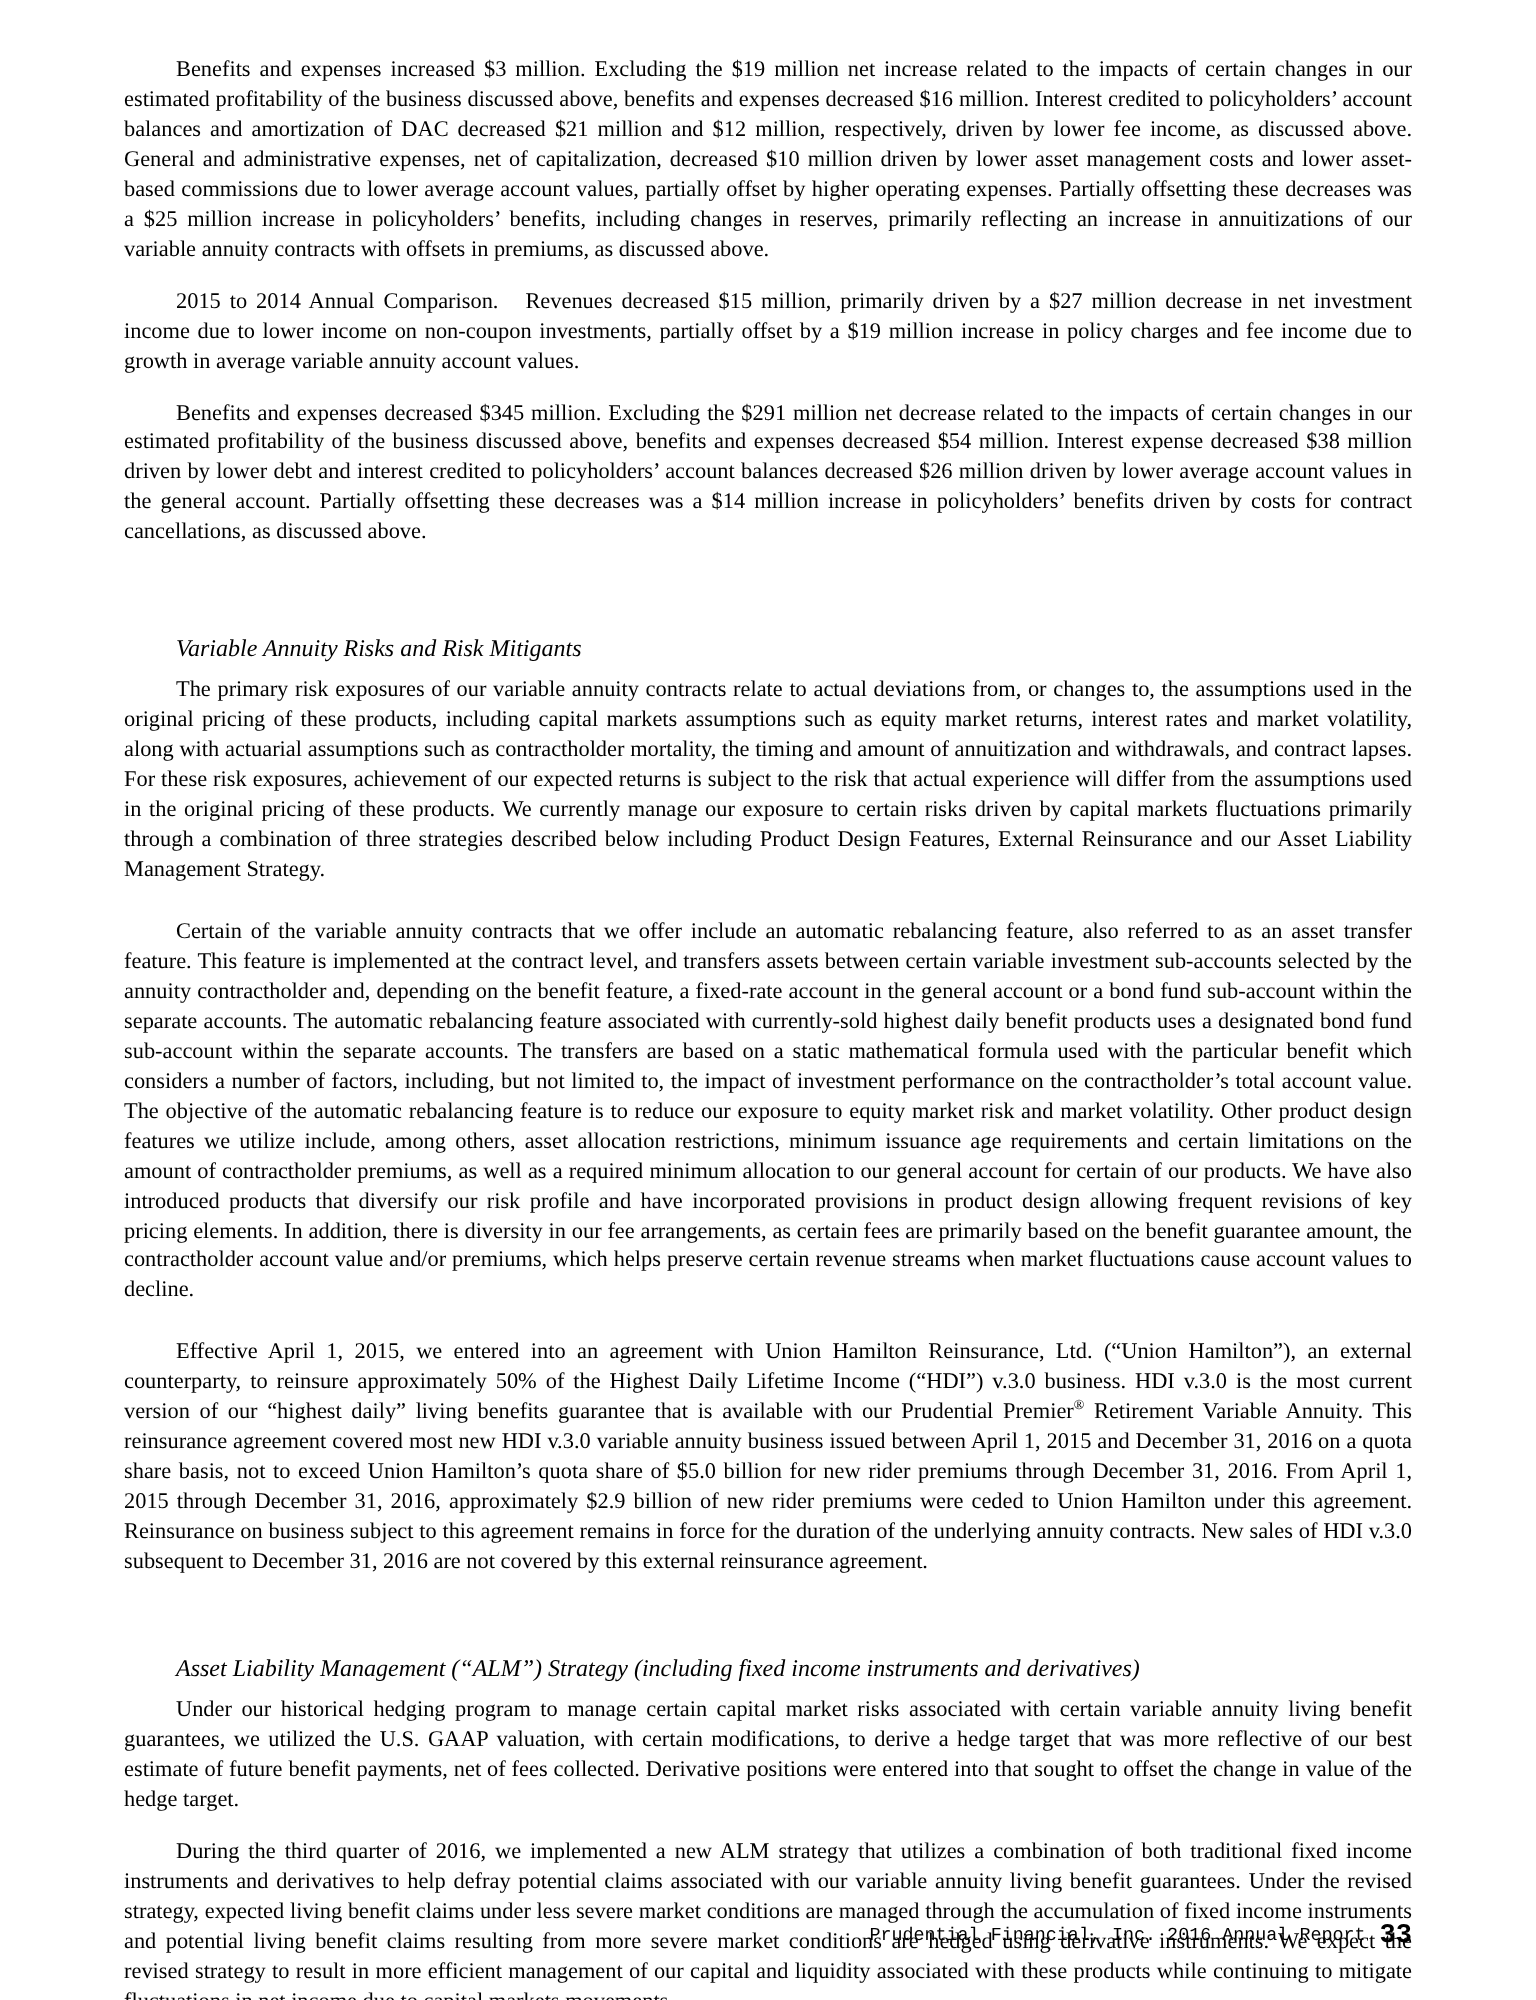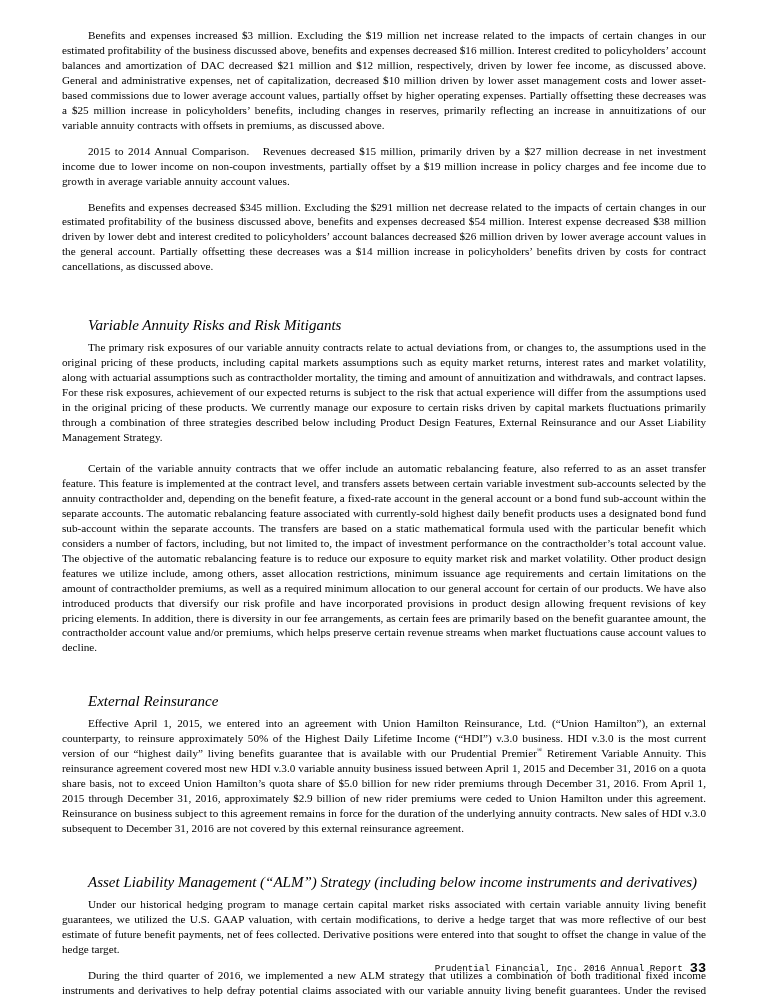--- a/index.html
+++ b/index.html
@@ -24,21 +24,21 @@
   }
   p {
     margin: 0 0 11px 0;
     font-size: 11.2px;
     line-height: 1.335;
     text-align: justify;
     text-indent: 26px;
   }
   .heading {
     font-style: italic;
-    font-size: 15px;
+    font-size: 12px;
     margin: 0 0 6px 0;
     padding-left: 26px;
     text-indent: 0;
     text-align: left;
   }
   .heading-space-top {
     margin-top: 22px;
   }
   .run-in-italic {
   }
@@ -81,26 +81,25 @@
 
   <div class="heading heading-space-top">Variable Annuity Risks and Risk Mitigants</div>
   <p>The primary risk exposures of our variable annuity contracts relate to actual deviations from, or changes to, the assumptions used in the original pricing of these products, including capital markets assumptions such as equity market returns, interest rates and market volatility, along with actuarial assumptions such as contractholder mortality, the timing and amount of annuitization and withdrawals, and contract lapses. For these risk exposures, achievement of our expected returns is subject to the risk that actual experience will differ from the assumptions used in the original pricing of these products. We currently manage our exposure to certain risks driven by capital markets fluctuations primarily through a combination of three strategies described below including Product Design Features, External Reinsurance and our Asset Liability Management Strategy.</p>
 
   <div class="gap-sm"></div>
 
   <p>Certain of the variable annuity contracts that we offer include an automatic rebalancing feature, also referred to as an asset transfer feature. This feature is implemented at the contract level, and transfers assets between certain variable investment sub-accounts selected by the annuity contractholder and, depending on the benefit feature, a fixed-rate account in the general account or a bond fund sub-account within the separate accounts. The automatic rebalancing feature associated with currently-sold highest daily benefit products uses a designated bond fund sub-account within the separate accounts. The transfers are based on a static mathematical formula used with the particular benefit which considers a number of factors, including, but not limited to, the impact of investment performance on the contractholder’s total account value. The objective of the automatic rebalancing feature is to reduce our exposure to equity market risk and market volatility. Other product design features we utilize include, among others, asset allocation restrictions, minimum issuance age requirements and certain limitations on the amount of contractholder premiums, as well as a required minimum allocation to our general account for certain of our products. We have also introduced products that diversify our risk profile and have incorporated provisions in product design allowing frequent revisions of key pricing elements. In addition, there is diversity in our fee arrangements, as certain fees are primarily based on the benefit guarantee amount, the contractholder account value and/or premiums, which helps preserve certain revenue streams when market fluctuations cause account values to decline.</p>
 
   <div class="gap-sm"></div>
 
-  <div class="heading heading-space-top">External Reinsurance</div>
   <p>Effective April 1, 2015, we entered into an agreement with Union Hamilton Reinsurance, Ltd. (“Union Hamilton”), an external counterparty, to reinsure approximately 50% of the Highest Daily Lifetime Income (“HDI”) v.3.0 business. HDI v.3.0 is the most current version of our “highest daily” living benefits guarantee that is available with our Prudential Premier<sup>®</sup> Retirement Variable Annuity. This reinsurance agreement covered most new HDI v.3.0 variable annuity business issued between April 1, 2015 and December 31, 2016 on a quota share basis, not to exceed Union Hamilton’s quota share of $5.0 billion for new rider premiums through December 31, 2016. From April 1, 2015 through December 31, 2016, approximately $2.9 billion of new rider premiums were ceded to Union Hamilton under this agreement. Reinsurance on business subject to this agreement remains in force for the duration of the underlying annuity contracts. New sales of HDI v.3.0 subsequent to December 31, 2016 are not covered by this external reinsurance agreement.</p>
 
   <div class="gap-sm"></div>
 
-  <div class="heading heading-space-top">Asset Liability Management (“ALM”) Strategy (including below income instruments and derivatives)</div>
+  <div class="heading heading-space-top">Asset Liability Management (“ALM”) Strategy (including fixed income instruments and derivatives)</div>
   <p>Under our historical hedging program to manage certain capital market risks associated with certain variable annuity living benefit guarantees, we utilized the U.S. GAAP valuation, with certain modifications, to derive a hedge target that was more reflective of our best estimate of future benefit payments, net of fees collected. Derivative positions were entered into that sought to offset the change in value of the hedge target.</p>
   <p>During the third quarter of 2016, we implemented a new ALM strategy that utilizes a combination of both traditional fixed income instruments and derivatives to help defray potential claims associated with our variable annuity living benefit guarantees. Under the revised strategy, expected living benefit claims under less severe market conditions are managed through the accumulation of fixed income instruments and potential living benefit claims resulting from more severe market conditions are hedged using derivative instruments. We expect the revised strategy to result in more efficient management of our capital and liquidity associated with these products while continuing to mitigate fluctuations in net income due to capital markets movements.</p>
 
   <div class="footer">
     <span>Prudential Financial, Inc. 2016 Annual Report</span><span class="pagenum">33</span>
   </div>
 
 </div>
 
 </body></html>

